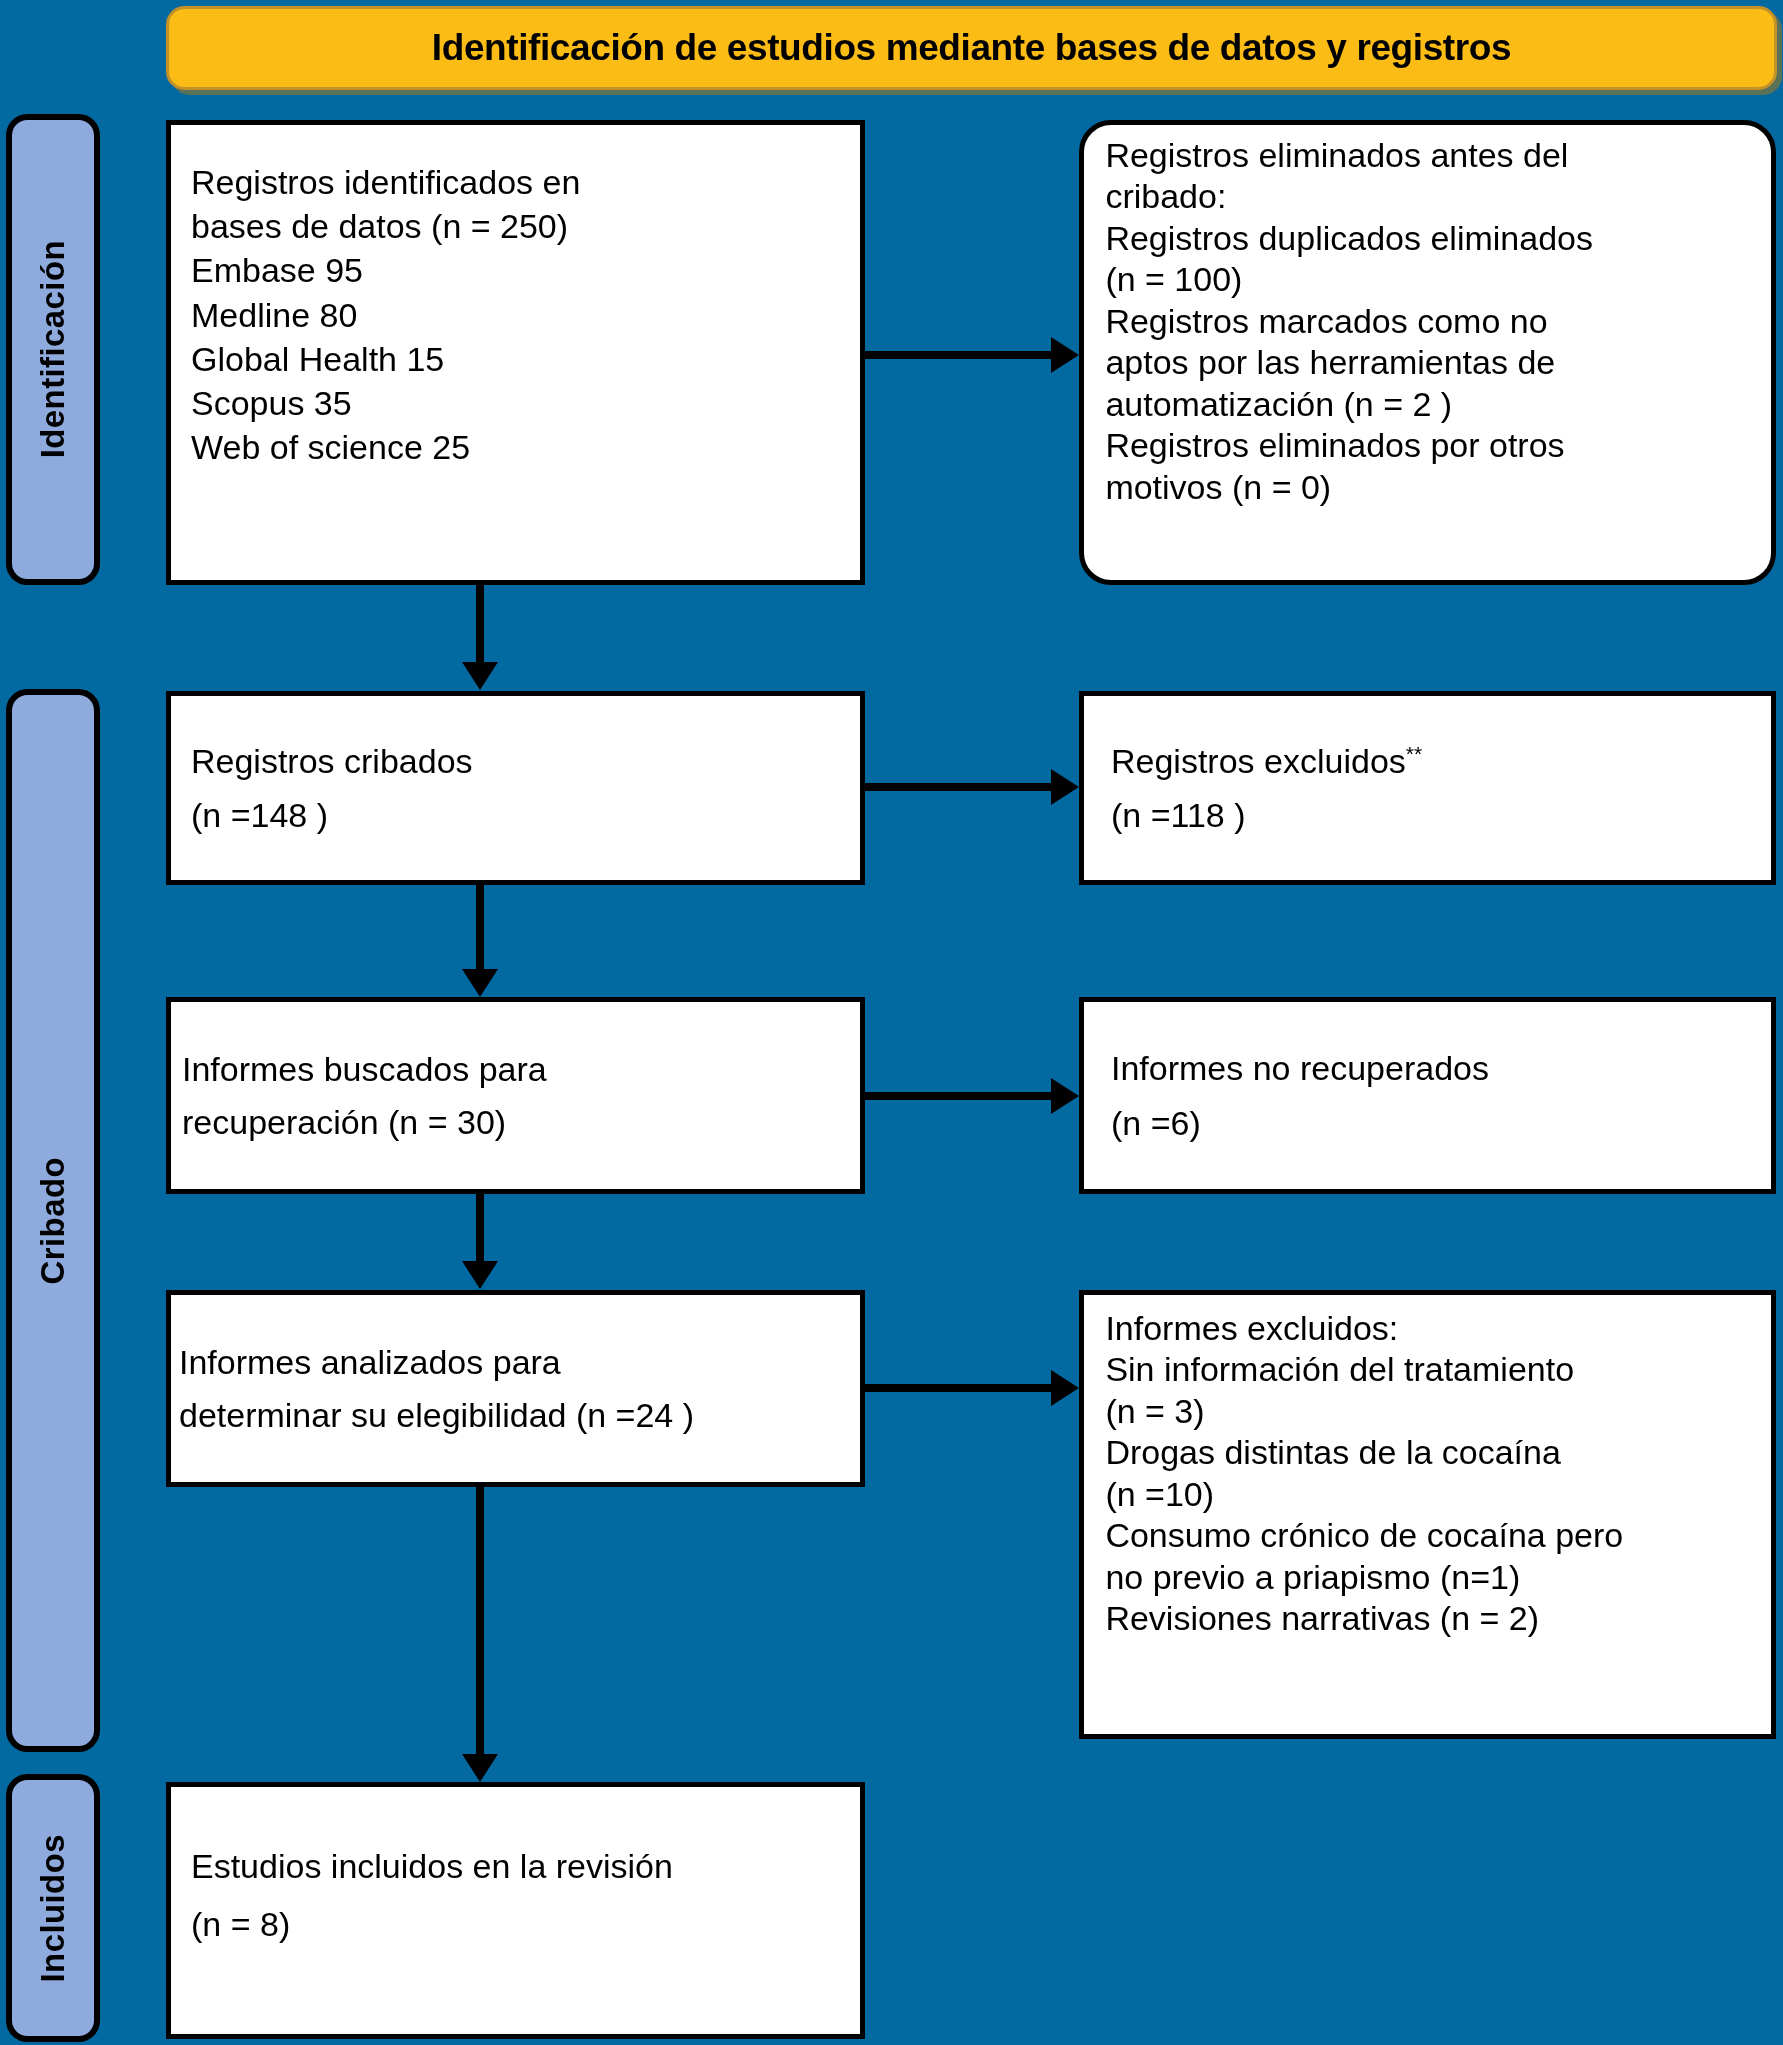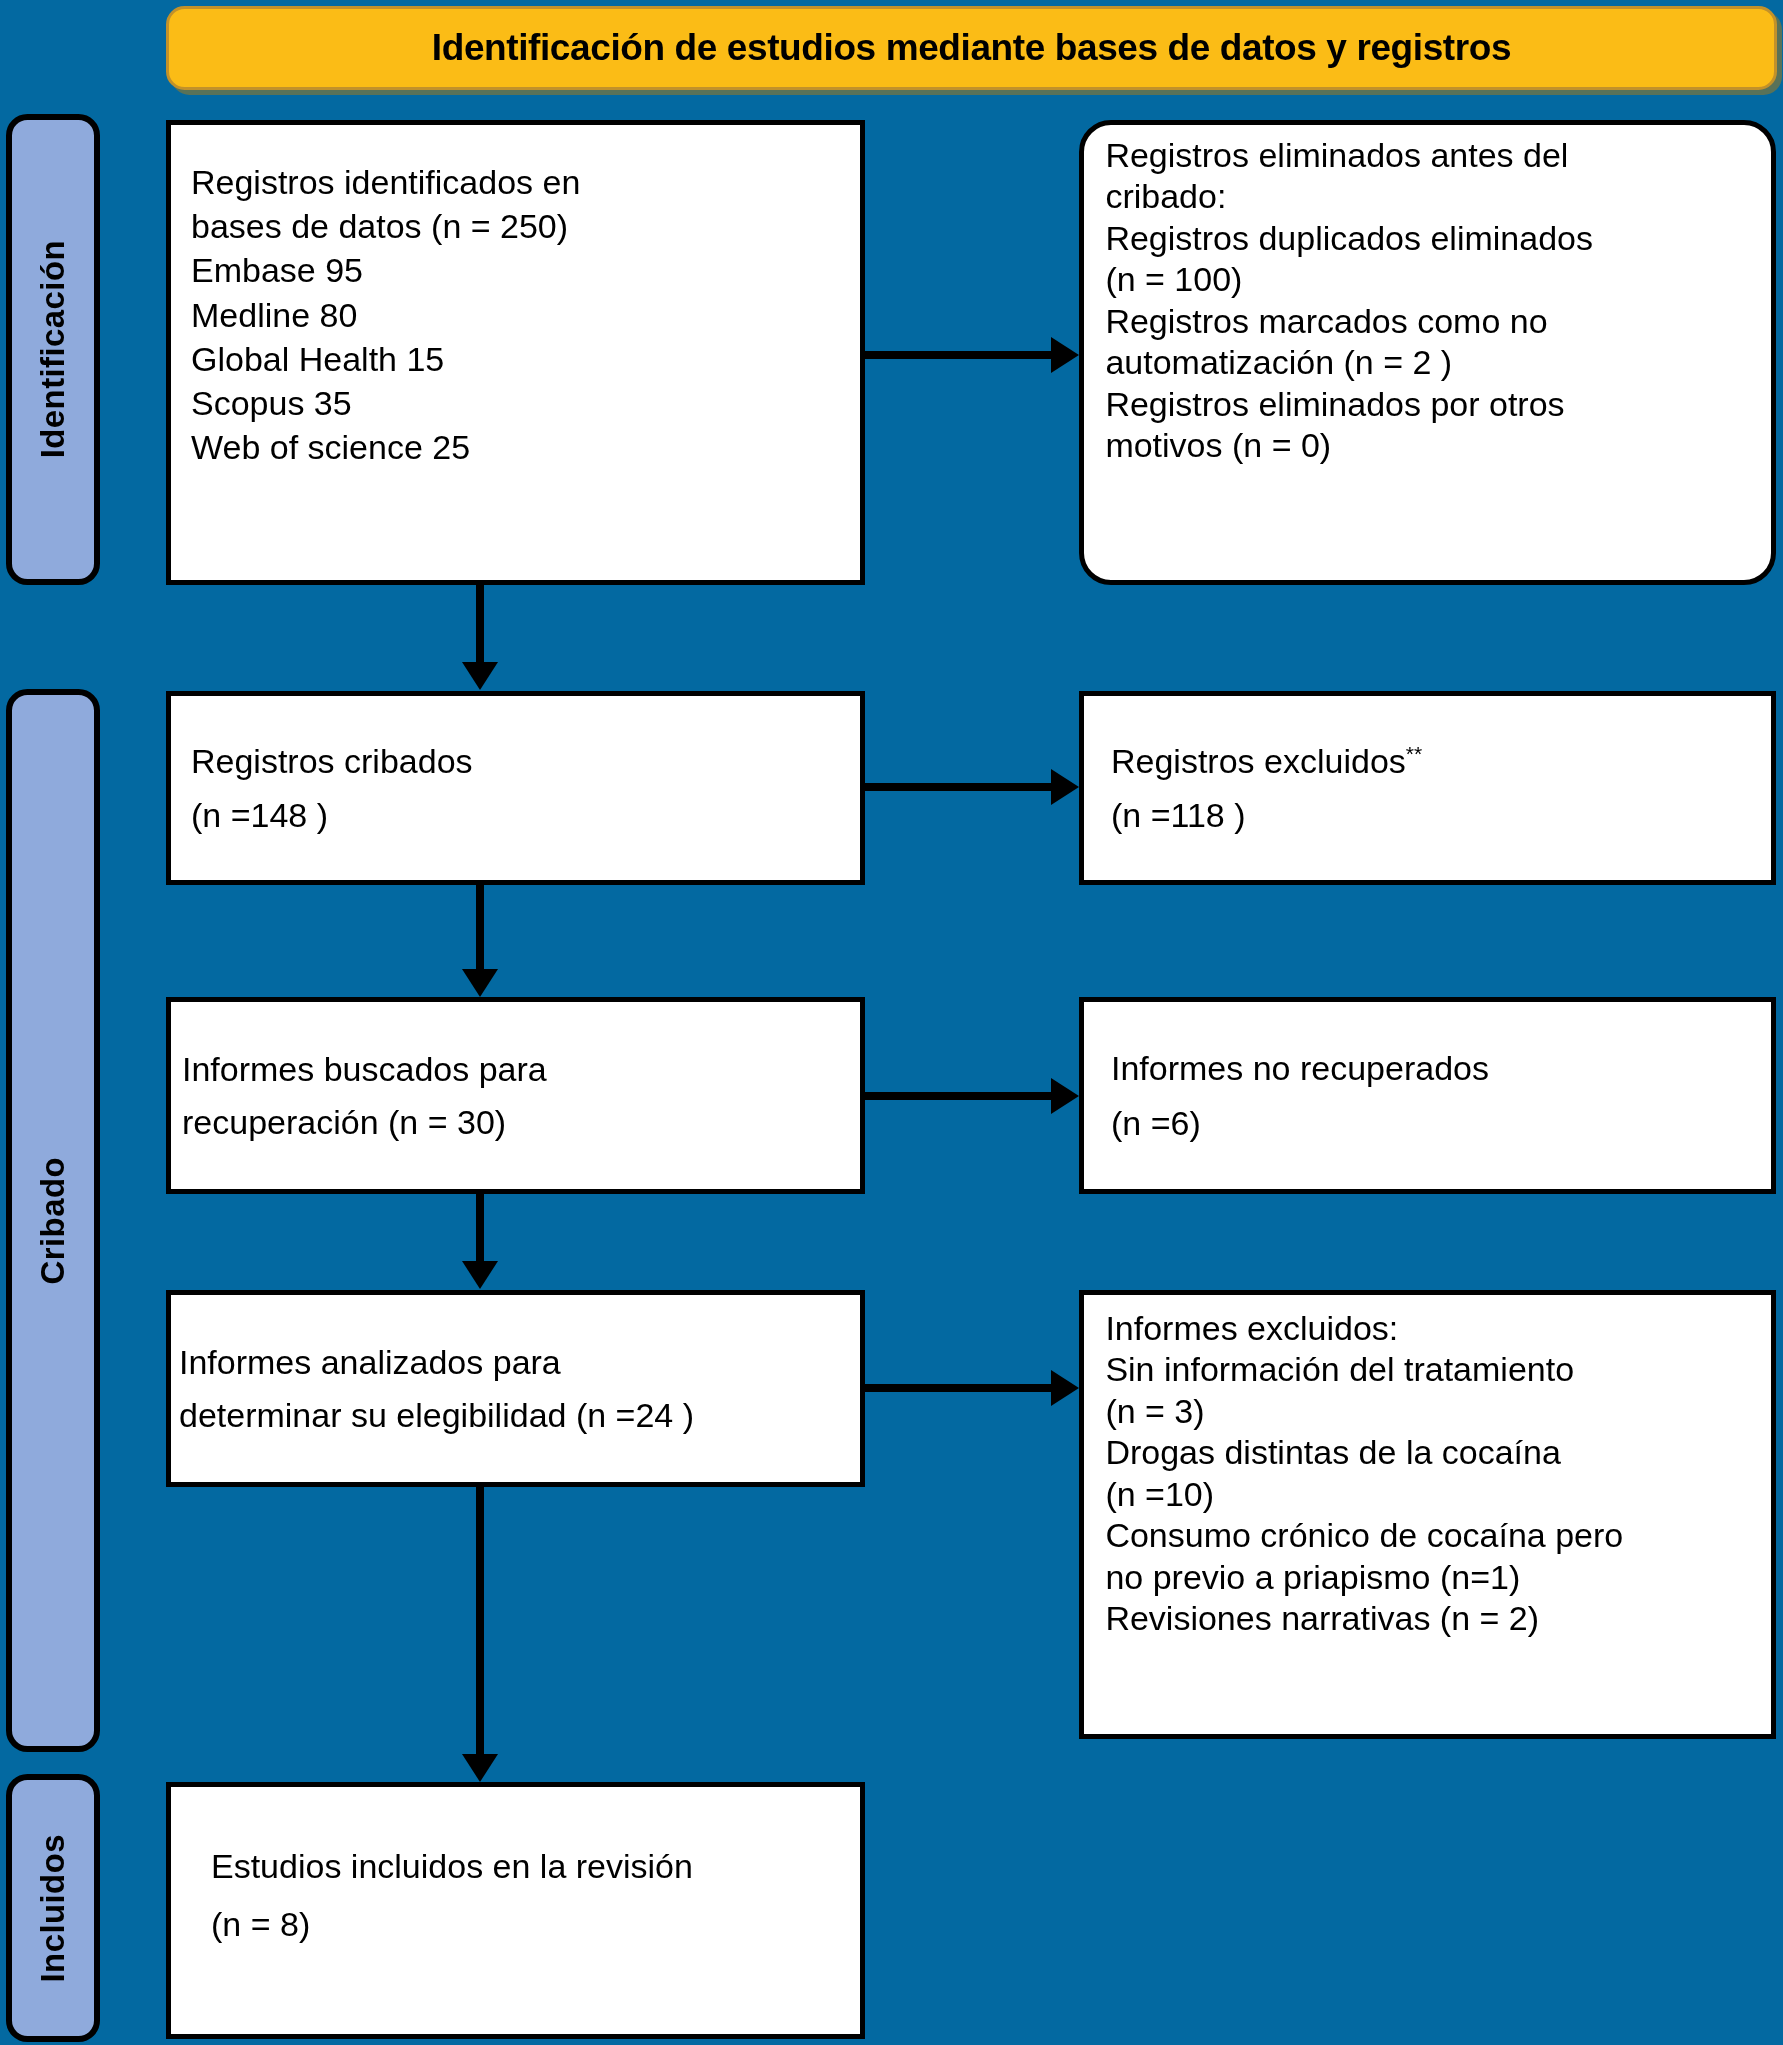--- a/index.html
+++ b/index.html
@@ -106,21 +106,21 @@
   
   #box-identified  { padding-left: 20px; padding-top: 35px; justify-content: flex-start; }
   #box-removed     { padding-left: 21.4px; padding-top: 10px; justify-content: flex-start; }
   #box-screened    { padding-left: 20px; }
   #box-excluded    { padding-left: 27px; }
   #box-sought      { padding-left: 11px; }
   #box-notretrieved{ padding-left: 27px; }
   #box-assessed    { padding-left: 8px; }
   #box-excluded2   { padding-left: 21.4px; padding-top: 13px; justify-content: flex-start; }
   #box-included    { padding-left: 20px; padding-top: 51px; justify-content: flex-start; }
-  #box-included .line { line-height: 1.70; margin-left: 20px; }
+  #box-included .line { line-height: 1.70; }
   #box-screened .line, #box-excluded .line,
   #box-notretrieved .line { line-height: 1.60; }
   #box-sought .line, #box-assessed .line { line-height: 1.55; }
 
   
   .conn { position: absolute; }
   .conn .shaft-v {
     position: absolute;
     left: 0; top: 0;
     width: 7.8px;
@@ -177,20 +177,21 @@
     <div class="line">Scopus 35</div>
     <div class="line">Web of science 25</div>
   </div>
 
   <div class="flow-box compact" id="box-removed">
     <div class="line">Registros eliminados antes del</div>
     <div class="line">cribado:</div>
     <div class="line">Registros duplicados eliminados</div>
     <div class="line">(n = 100)</div>
     <div class="line">Registros marcados como no</div>
+    <div class="line">aptos por las herramientas de</div>
     <div class="line">automatización (n = 2 )</div>
     <div class="line">Registros eliminados por otros</div>
     <div class="line">motivos (n = 0)</div>
   </div>
 
   <div class="conn" style="left:865px; top:351px; width:215px; height:7.8px;">
     <div class="shaft-h" style="width:190px;"></div>
     <div class="head-h" style="left:186px;"></div>
   </div>
 

